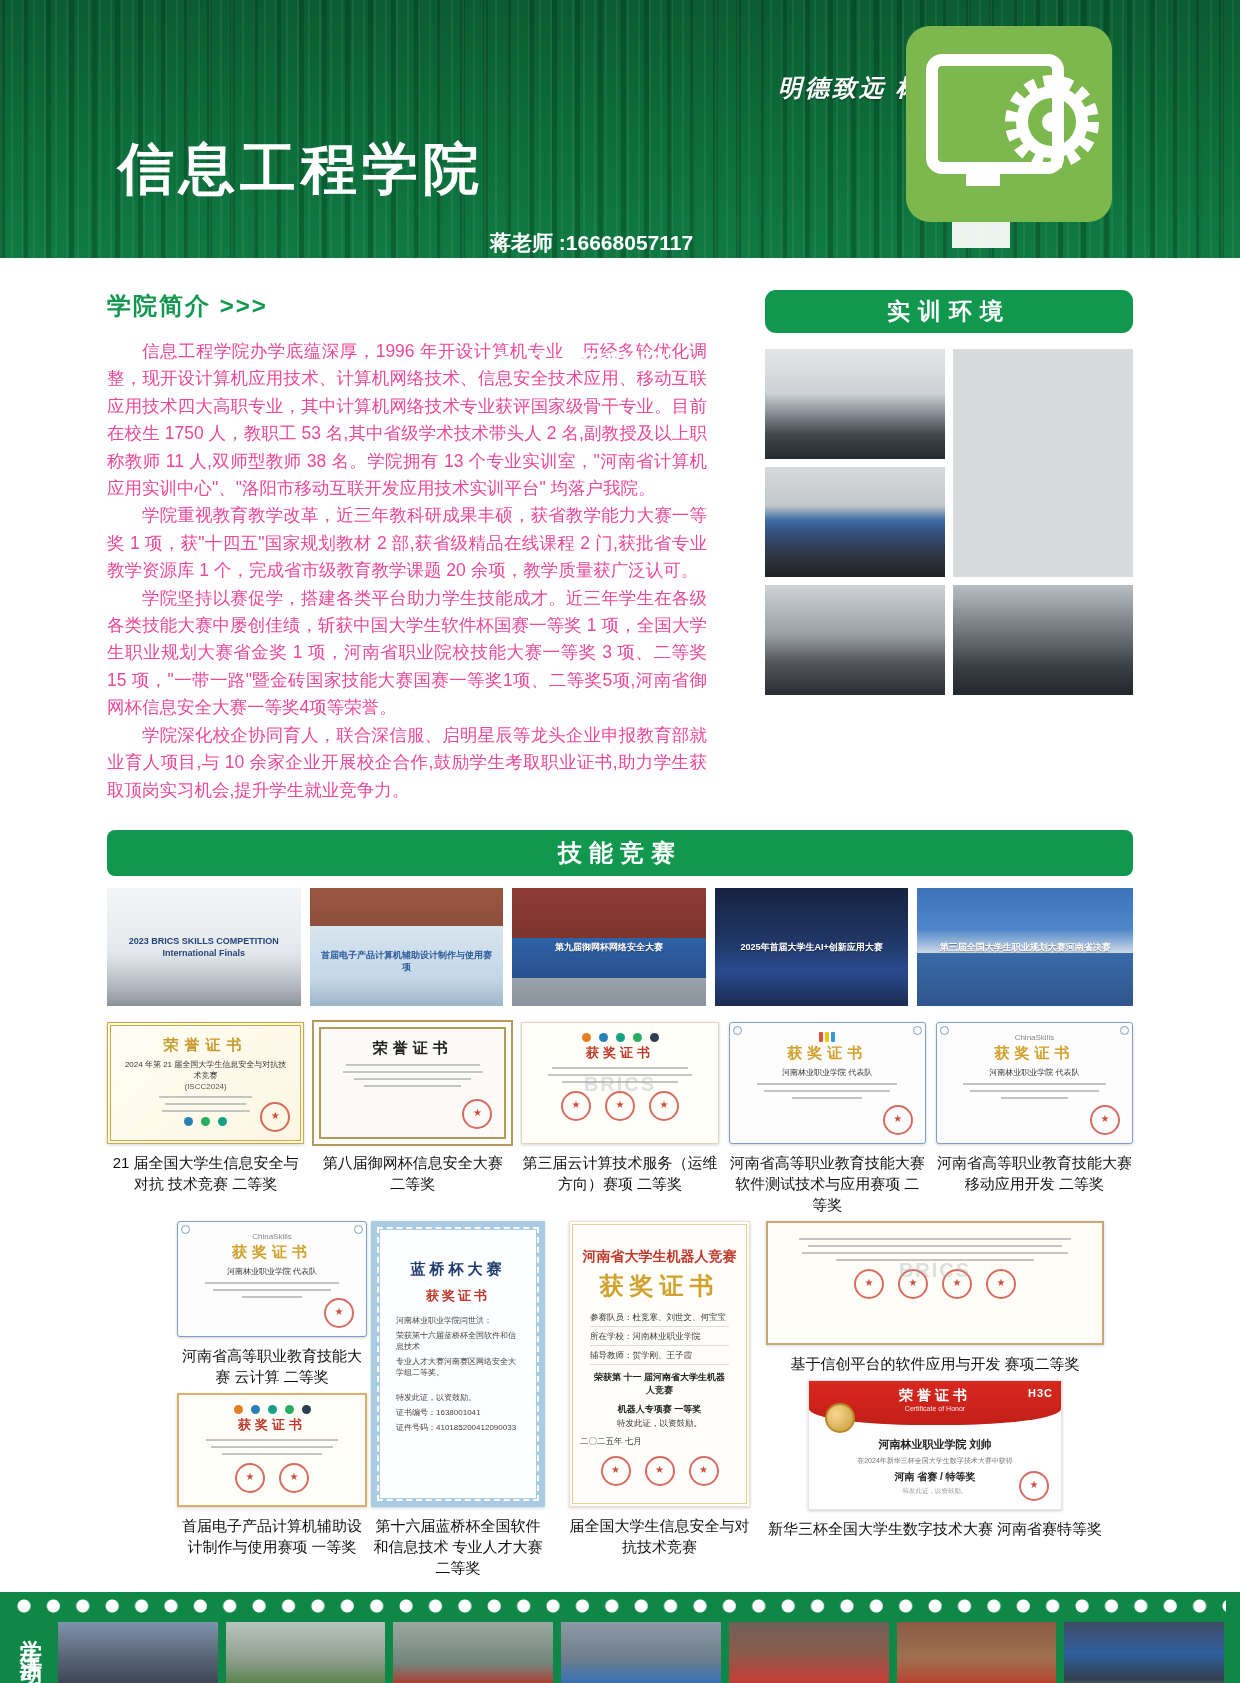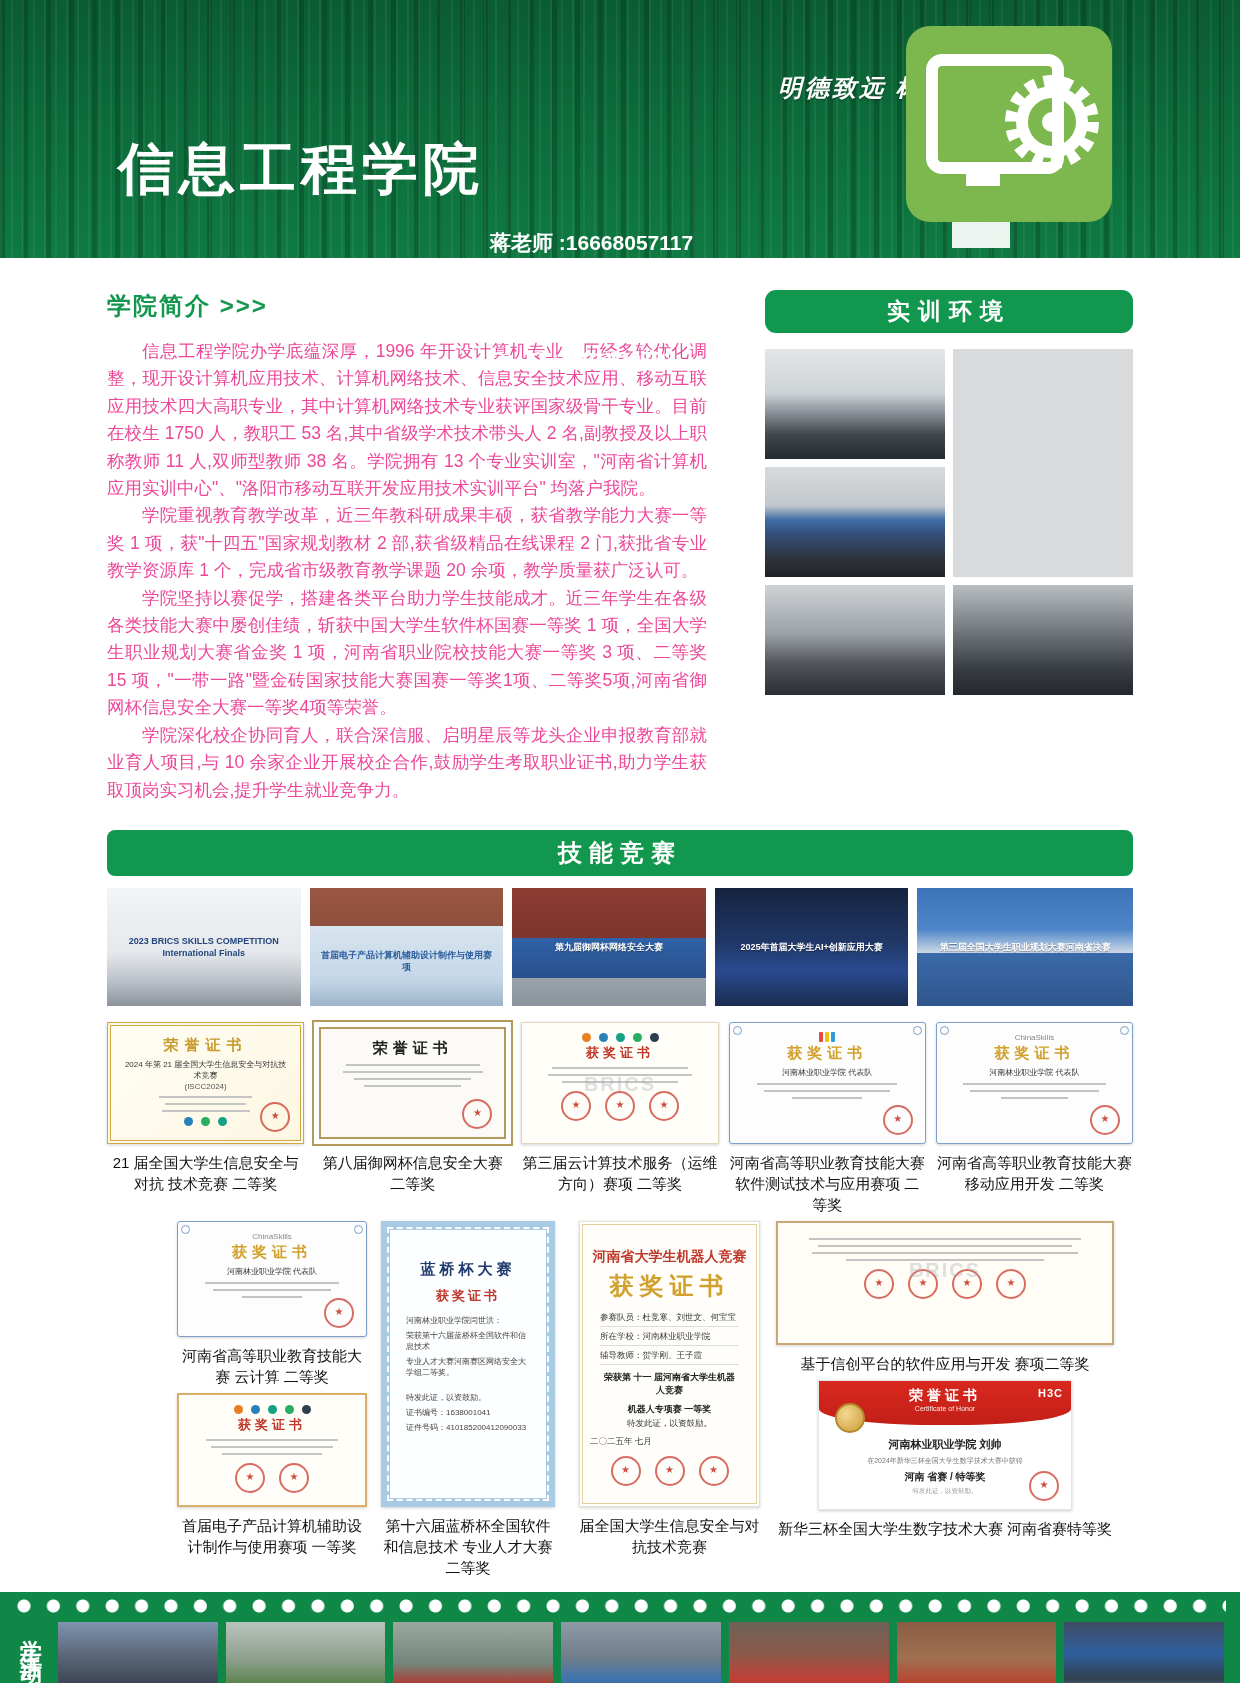--- a/index.html
+++ b/index.html
@@ -86,21 +86,21 @@
   .ld1{background:#e67e22;}.ld2{background:#2980b9;}.ld3{background:#16a085;}.ld4{background:#27ae60;}.ld5{background:#2c3e50;}
   .logo-art{display:flex;gap:2px;justify-content:center;margin:1px 0;}
   .logo-art b{width:4px;height:10px;display:block;border-radius:1px;}
   .la1{background:#e74c3c;}.la2{background:#f1c40f;}.la3{background:#3498db;}
   .stamp{position:absolute;width:34px;height:34px;border:2px solid rgba(198,45,32,.7);border-radius:50%;color:rgba(198,45,32,.85);font-size:12px;line-height:32px;text-align:center;}
   .stamp.small{width:26px;height:26px;line-height:24px;font-size:10px;}
   .watermark{position:absolute;left:0;right:0;top:42%;text-align:center;font-size:20px;font-weight:bold;color:rgba(160,170,180,.35);letter-spacing:2px;pointer-events:none;}
 
   .certs2{display:flex;align-items:flex-start;margin:6px 107px 0 107px;}
   .colA{width:190px;margin-left:70px;}
-  .colB{width:174px;margin-left:14px;}
+  .colB{width:174px;margin-left:4px;}
   .colC{width:181px;margin-left:24px;}
   .colD{width:338px;margin-left:16px;}
   .cert-h116{height:116px;padding:8px 10px;}
   .cert-h114{height:114px;padding:8px 10px;margin-top:6px;}
   .cert-tall{height:286px;padding:14px 10px;}
   .lq-head{color:#1f3a6e;font-weight:bold;font-size:15px;letter-spacing:4px;text-align:center;margin:16px 0 8px 0;}
   .lq-sub{color:#c0392b;font-weight:bold;font-size:13px;letter-spacing:3px;text-align:center;margin:0 0 10px 0;}
   .lq-line{font-size:8px;color:#444;margin:4px 6px;text-align:left;}
   .rb-head{color:#c0392b;font-weight:bold;font-size:14px;text-align:center;margin:12px 0 4px 0;}
   .rb-title{color:#d1a12c;font-weight:bold;font-size:24px;letter-spacing:6px;text-align:center;margin:0 0 10px 0;}

